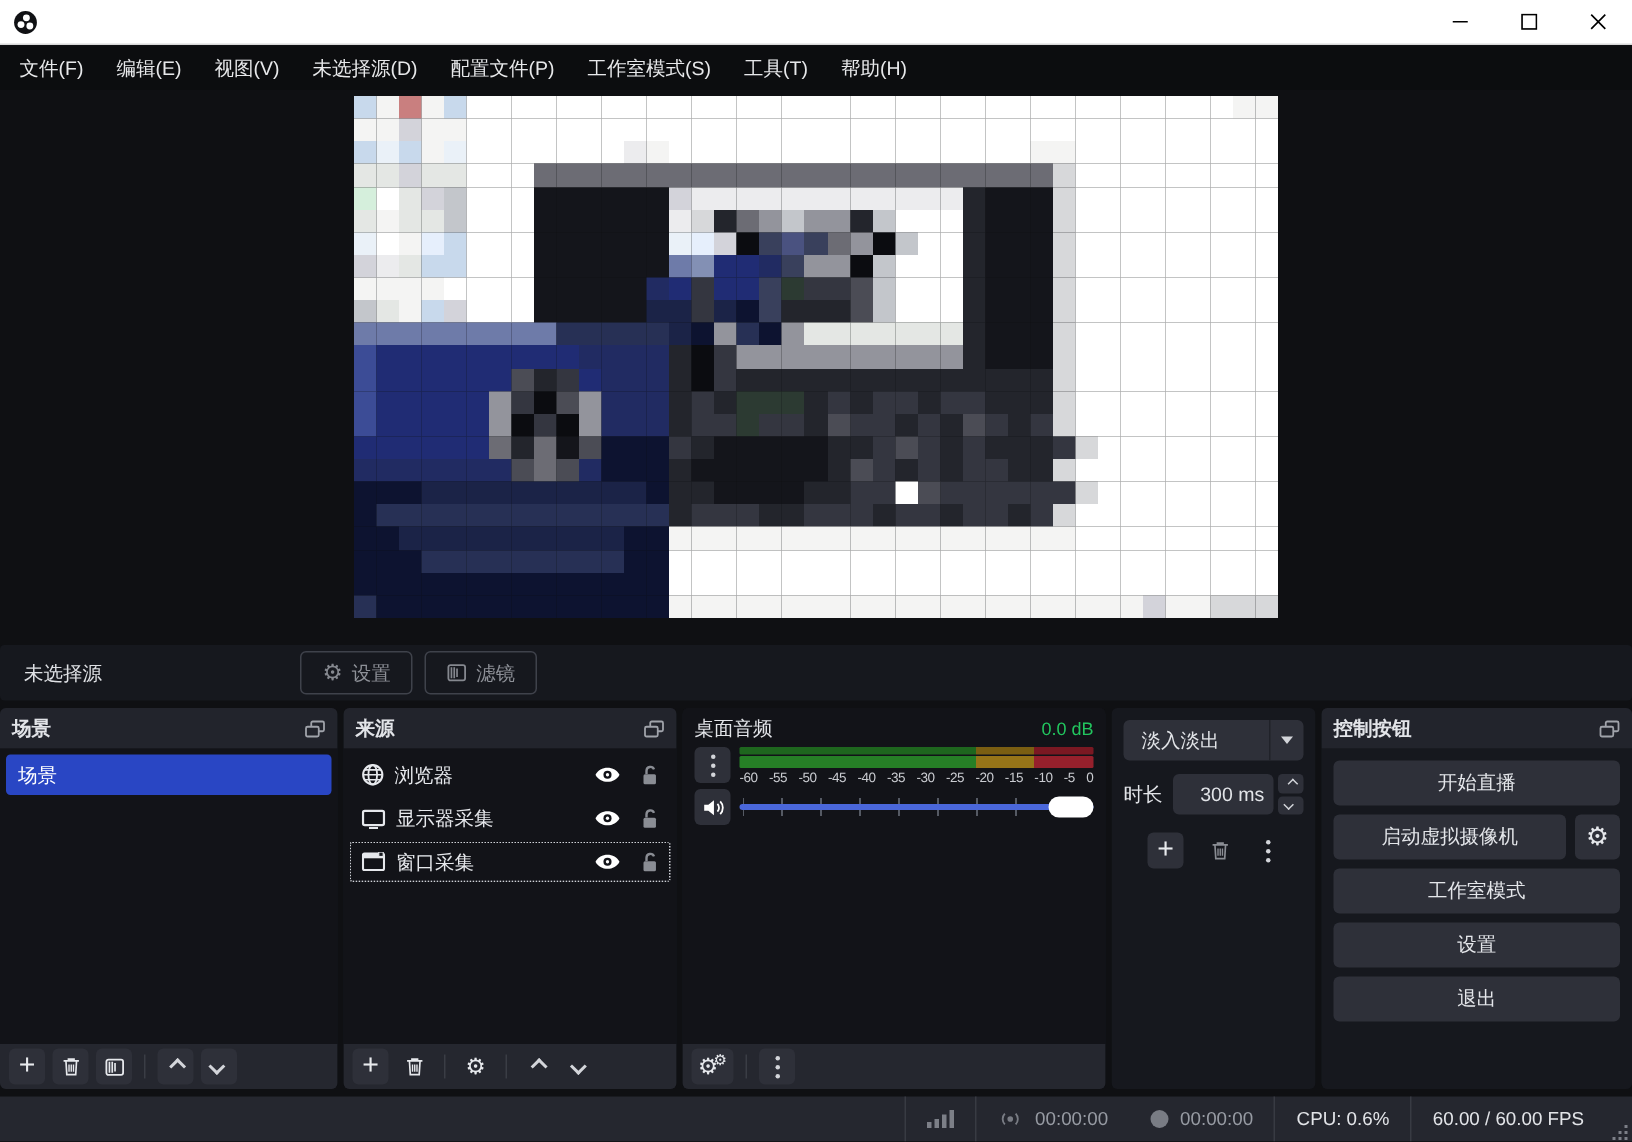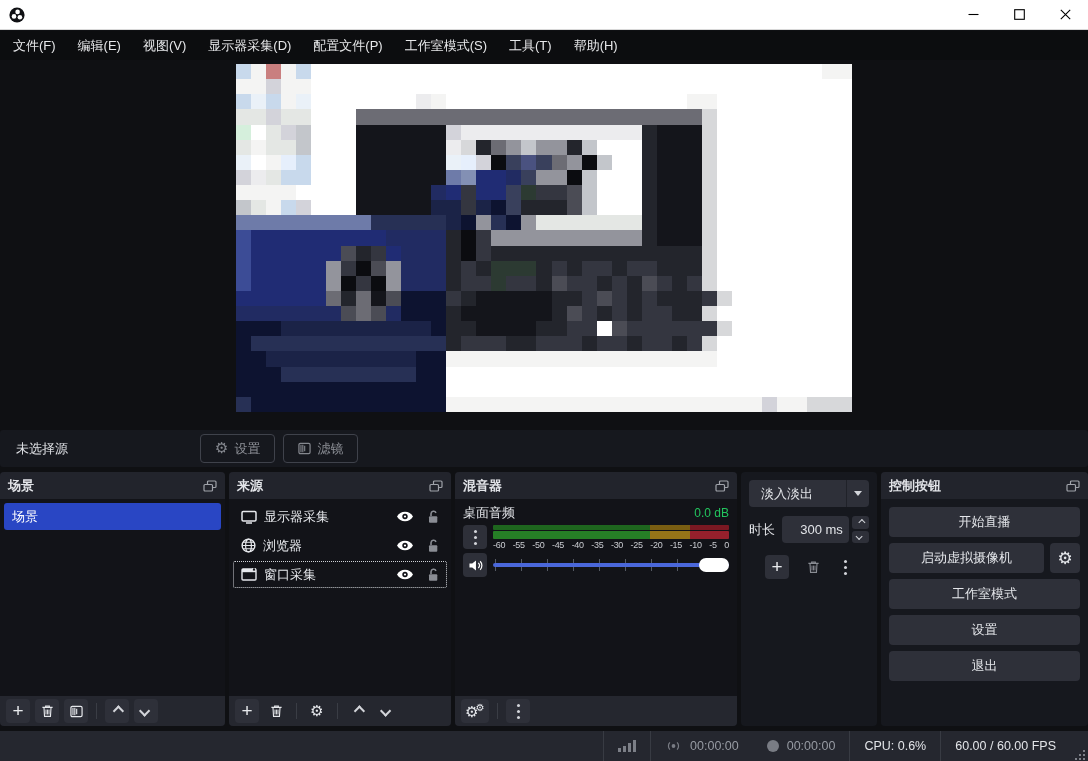--- a/index.html
+++ b/index.html
@@ -134,21 +134,21 @@
           <path d="M0.8 0.8l9.4 9.4M10.2 0.8L0.8 10.2" stroke="#000" stroke-width="1.1"></path>
         </svg>
     </div>
   </div>
 </div>
 
 <div class="menubar">
   <span class="menu-item">文件(F)</span>
   <span class="menu-item">编辑(E)</span>
   <span class="menu-item">视图(V)</span>
-  <span class="menu-item">显示器采集(D)</span>
+  <span class="menu-item">未选择源(D)</span>
   <span class="menu-item">配置文件(P)</span>
   <span class="menu-item">工作室模式(S)</span>
   <span class="menu-item">工具(T)</span>
   <span class="menu-item">帮助(H)</span>
 </div>
 
 <div class="preview">
     <div style="background: rgb(200, 217, 236);"></div>
     <div style="background: rgb(244, 244, 243);"></div>
     <div style="background: rgb(201, 127, 127);"></div>
@@ -1152,57 +1152,57 @@
 
 <div class="panel" style="left:229px; width:222px;">
   <div class="panel-header">
     <span class="panel-title">来源</span>
     <svg class="popout" width="14" height="12" viewBox="0 0 14 12">
       <rect x="4.5" y="1" width="8.5" height="6.5" rx="1" fill="none" stroke="#a0a3aa" stroke-width="1.2"></rect>
       <rect x="1" y="4.5" width="8.5" height="6.5" rx="1" fill="#22242c" stroke="#a0a3aa" stroke-width="1.2"></rect>
     </svg>
   </div>
   <div class="panel-list">
-    <div class="src-row">
-      <svg width="16" height="14" viewBox="0 0 16 14">
-        <rect x="1" y="1.5" width="14" height="9.5" rx="1.2" fill="none" stroke="#e6e8ec" stroke-width="1.5"></rect>
-        <path d="M5 13h6" stroke="#e6e8ec" stroke-width="1.4"></path>
-      </svg>
-      <span>显示器采集</span>
-      <span class="right">
-        <svg width="18" height="11" viewBox="0 0 18 11">
-          <path d="M1 5.5C4 -0.8 14 -0.8 17 5.5 14 11.8 4 11.8 1 5.5Z" fill="#ffffff"></path>
-          <circle cx="9" cy="5.5" r="2.7" fill="#121318"></circle>
-            <circle cx="9" cy="5.5" r="1.1" fill="#ffffff"></circle>
-        </svg>
-        <svg width="12" height="14" viewBox="0 0 12 14">
-          <rect x="2" y="6.2" width="8.3" height="6.6" rx="1" fill="#8a8d94"></rect>
-          <path d="M4 6V3.8a2.6 2.6 0 0 1 5-.9" fill="none" stroke="#8a8d94" stroke-width="1.6"></path>
-        </svg>
-      </span>
-    </div>
     <div class="src-row">
       <svg width="15" height="15" viewBox="0 0 15 15">
         <circle cx="7.5" cy="7.5" r="6.4" fill="none" stroke="#e6e8ec" stroke-width="1.4"></circle>
         <ellipse cx="7.5" cy="7.5" rx="2.9" ry="6.4" fill="none" stroke="#e6e8ec" stroke-width="1.2"></ellipse>
         <path d="M1.2 7.5h12.6M2 4.2h11M2 10.8h11" stroke="#e6e8ec" stroke-width="1.1"></path>
       </svg>
       <span>浏览器</span>
       <span class="right">
         <svg width="18" height="11" viewBox="0 0 18 11">
           <path d="M1 5.5C4 -0.8 14 -0.8 17 5.5 14 11.8 4 11.8 1 5.5Z" fill="#ffffff"></path>
           <circle cx="9" cy="5.5" r="2.7" fill="#121318"></circle>
             <circle cx="9" cy="5.5" r="1.1" fill="#ffffff"></circle>
         </svg>
         <svg width="12" height="14" viewBox="0 0 12 14">
           <rect x="2" y="6.2" width="8.3" height="6.6" rx="1" fill="#8a8d94"></rect>
           <path d="M4 6V3.8a2.6 2.6 0 0 1 5-.9" fill="none" stroke="#8a8d94" stroke-width="1.6"></path>
         </svg>
       </span>
     </div>
+    <div class="src-row">
+      <svg width="16" height="14" viewBox="0 0 16 14">
+        <rect x="1" y="1.5" width="14" height="9.5" rx="1.2" fill="none" stroke="#e6e8ec" stroke-width="1.5"></rect>
+        <path d="M5 13h6" stroke="#e6e8ec" stroke-width="1.4"></path>
+      </svg>
+      <span>显示器采集</span>
+      <span class="right">
+        <svg width="18" height="11" viewBox="0 0 18 11">
+          <path d="M1 5.5C4 -0.8 14 -0.8 17 5.5 14 11.8 4 11.8 1 5.5Z" fill="#ffffff"></path>
+          <circle cx="9" cy="5.5" r="2.7" fill="#121318"></circle>
+            <circle cx="9" cy="5.5" r="1.1" fill="#ffffff"></circle>
+        </svg>
+        <svg width="12" height="14" viewBox="0 0 12 14">
+          <rect x="2" y="6.2" width="8.3" height="6.6" rx="1" fill="#8a8d94"></rect>
+          <path d="M4 6V3.8a2.6 2.6 0 0 1 5-.9" fill="none" stroke="#8a8d94" stroke-width="1.6"></path>
+        </svg>
+      </span>
+    </div>
     <div class="src-row focused">
       <svg width="16" height="13" viewBox="0 0 16 13">
         <rect x="1" y="1" width="14" height="11" rx="1" fill="none" stroke="#e6e8ec" stroke-width="1.4"></rect>
         <rect x="1" y="1" width="14" height="3.2" fill="#e6e8ec"></rect>
         <rect x="11.5" y="0" width="3" height="3" fill="#16181e" stroke="#e6e8ec" stroke-width="0.8"></rect>
       </svg>
       <span>窗口采集</span>
       <span class="right">
         <svg width="18" height="11" viewBox="0 0 18 11">
           <path d="M1 5.5C4 -0.8 14 -0.8 17 5.5 14 11.8 4 11.8 1 5.5Z" fill="#ffffff"></path>
@@ -1236,27 +1236,20 @@
     <div class="ibtn flat">
         <div class="chev up"></div>
       </div>
     <div class="ibtn flat">
         <div class="chev down"></div>
       </div>
   </div>
 </div>
 
 <div class="panel" style="left:455px; width:282px;">
-  <div class="panel-header">
-    <span class="panel-title">混音器</span>
-    <svg class="popout" width="14" height="12" viewBox="0 0 14 12">
-      <rect x="4.5" y="1" width="8.5" height="6.5" rx="1" fill="none" stroke="#a0a3aa" stroke-width="1.2"></rect>
-      <rect x="1" y="4.5" width="8.5" height="6.5" rx="1" fill="#22242c" stroke="#a0a3aa" stroke-width="1.2"></rect>
-    </svg>
-  </div>
   <div class="mixer-body">
     <div class="mix-name-row">
       <span class="mix-name">桌面音频</span>
       <span class="mix-db">0.0 dB</span>
     </div>
     <div class="mix-meter-row">
       <div class="ibtn">
           <div class="dots">
             <i></i>
             <i></i>

